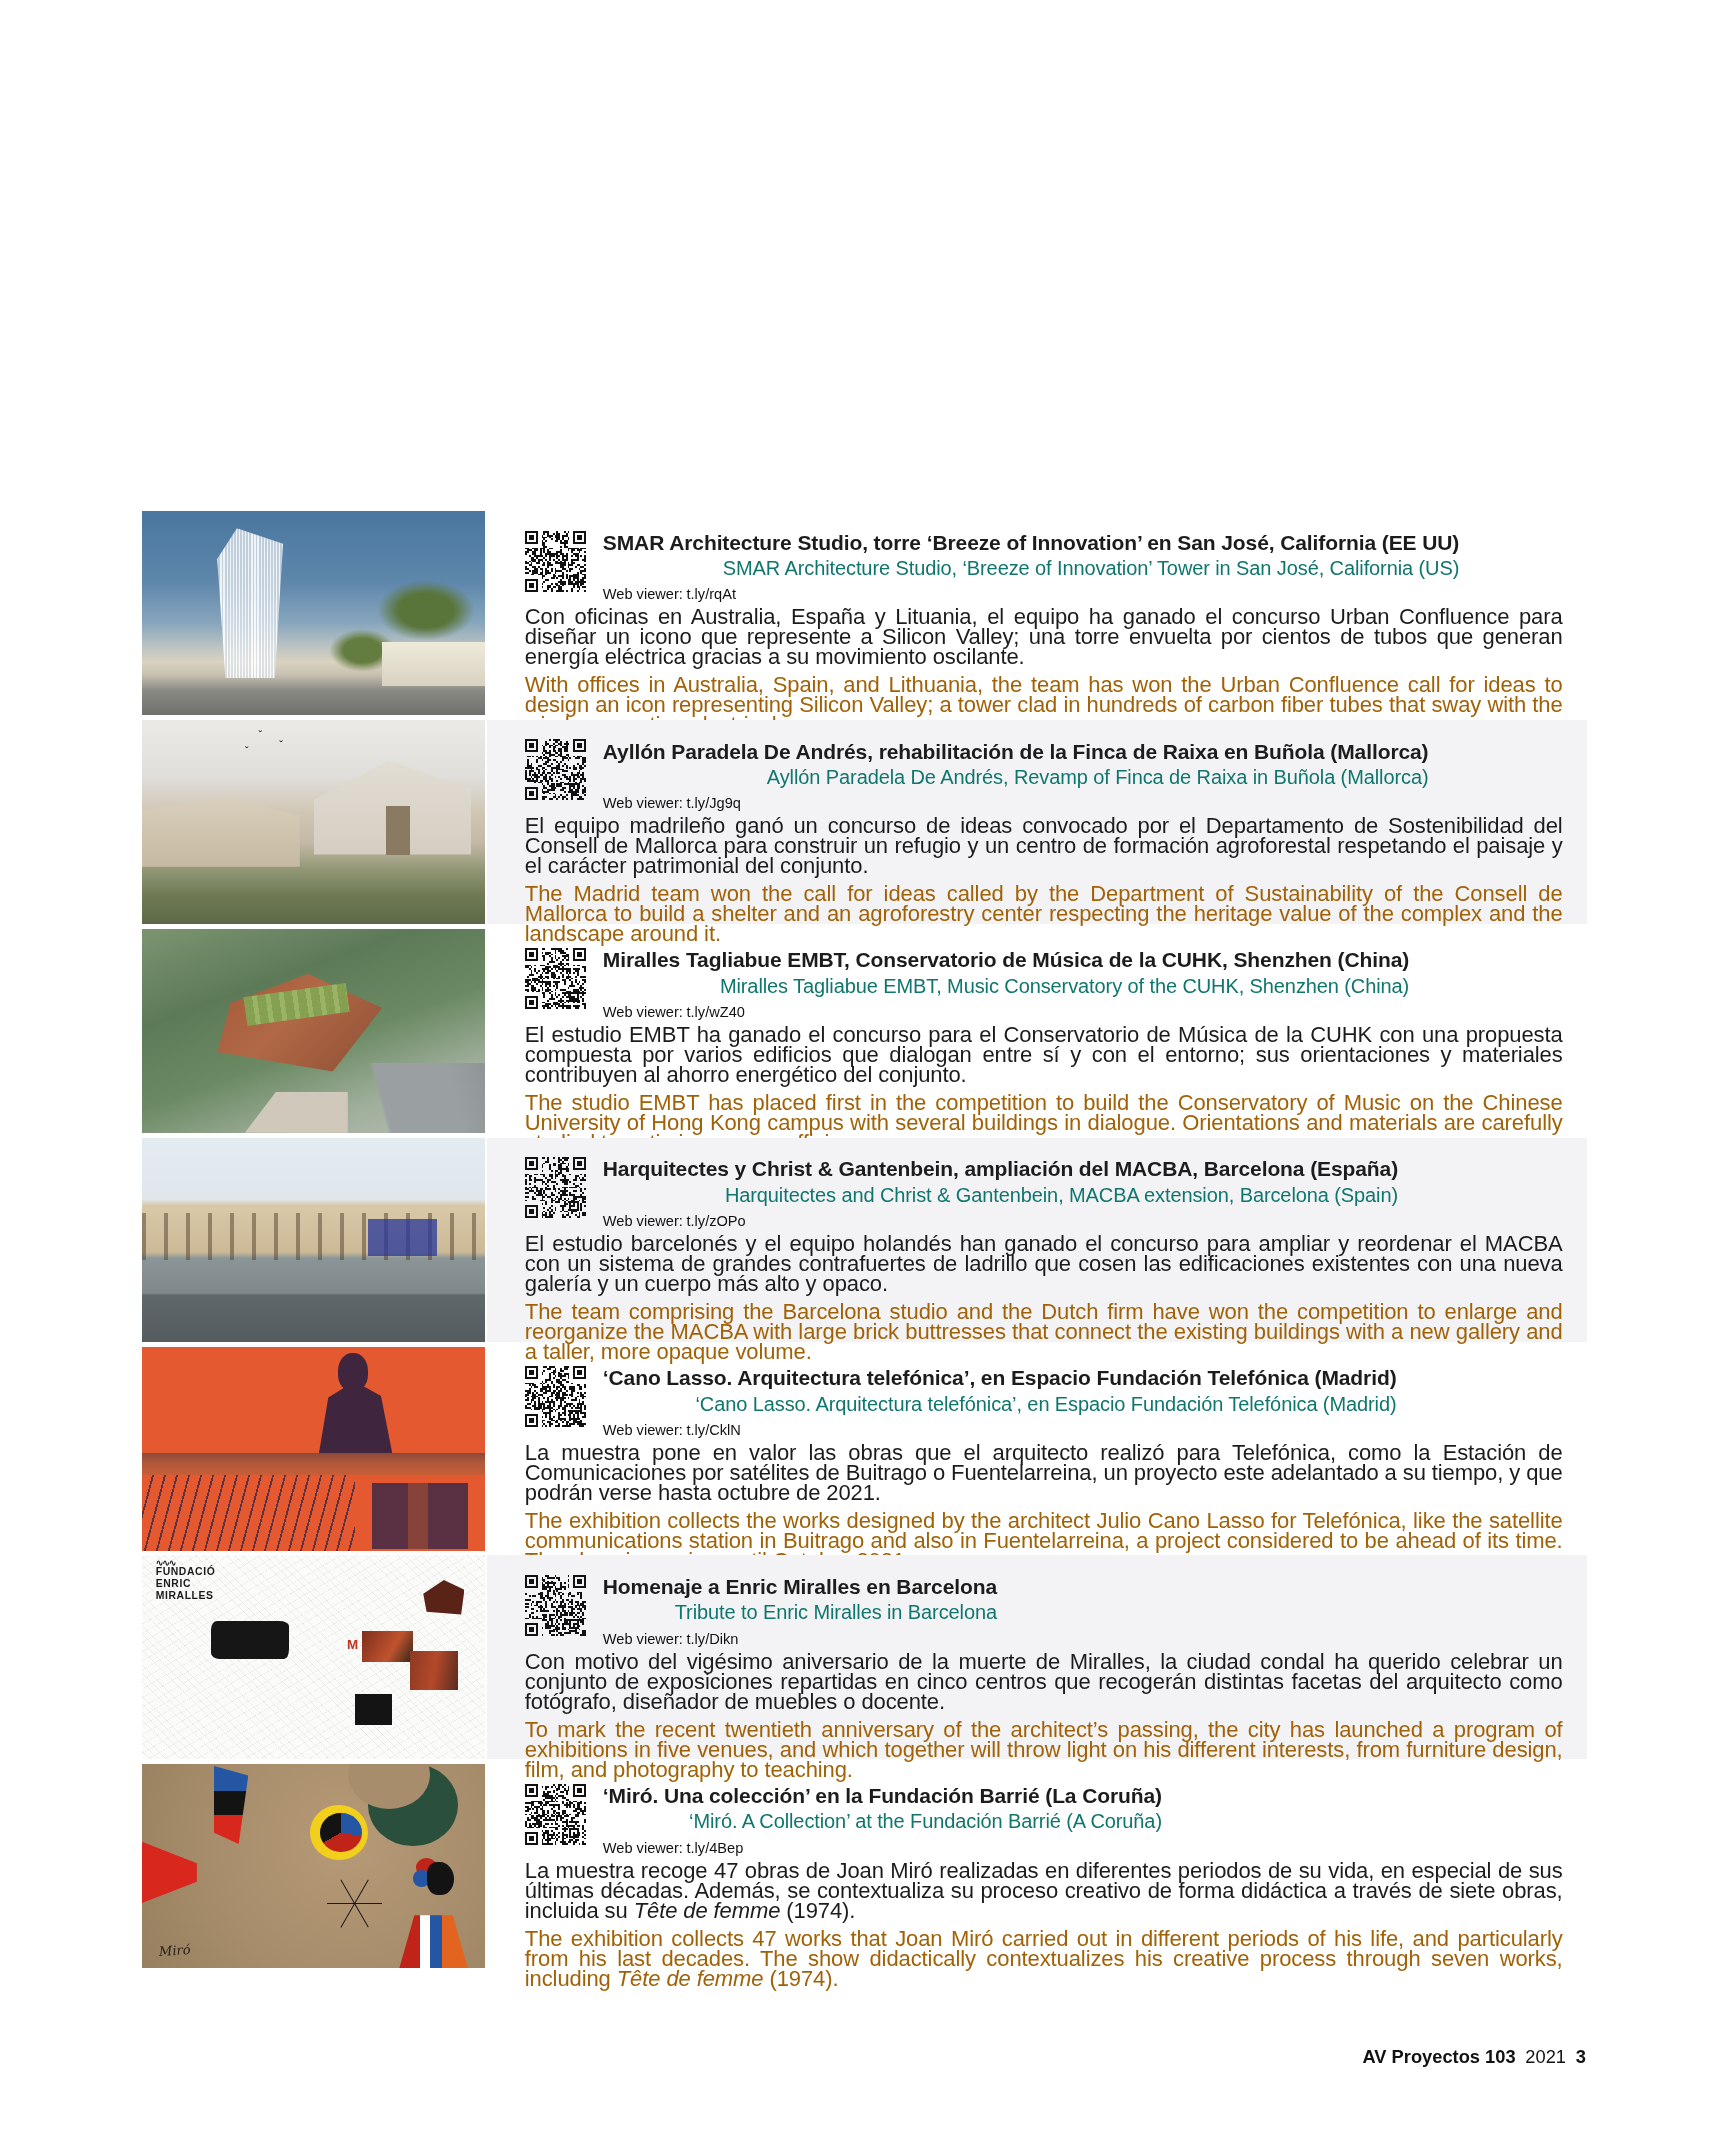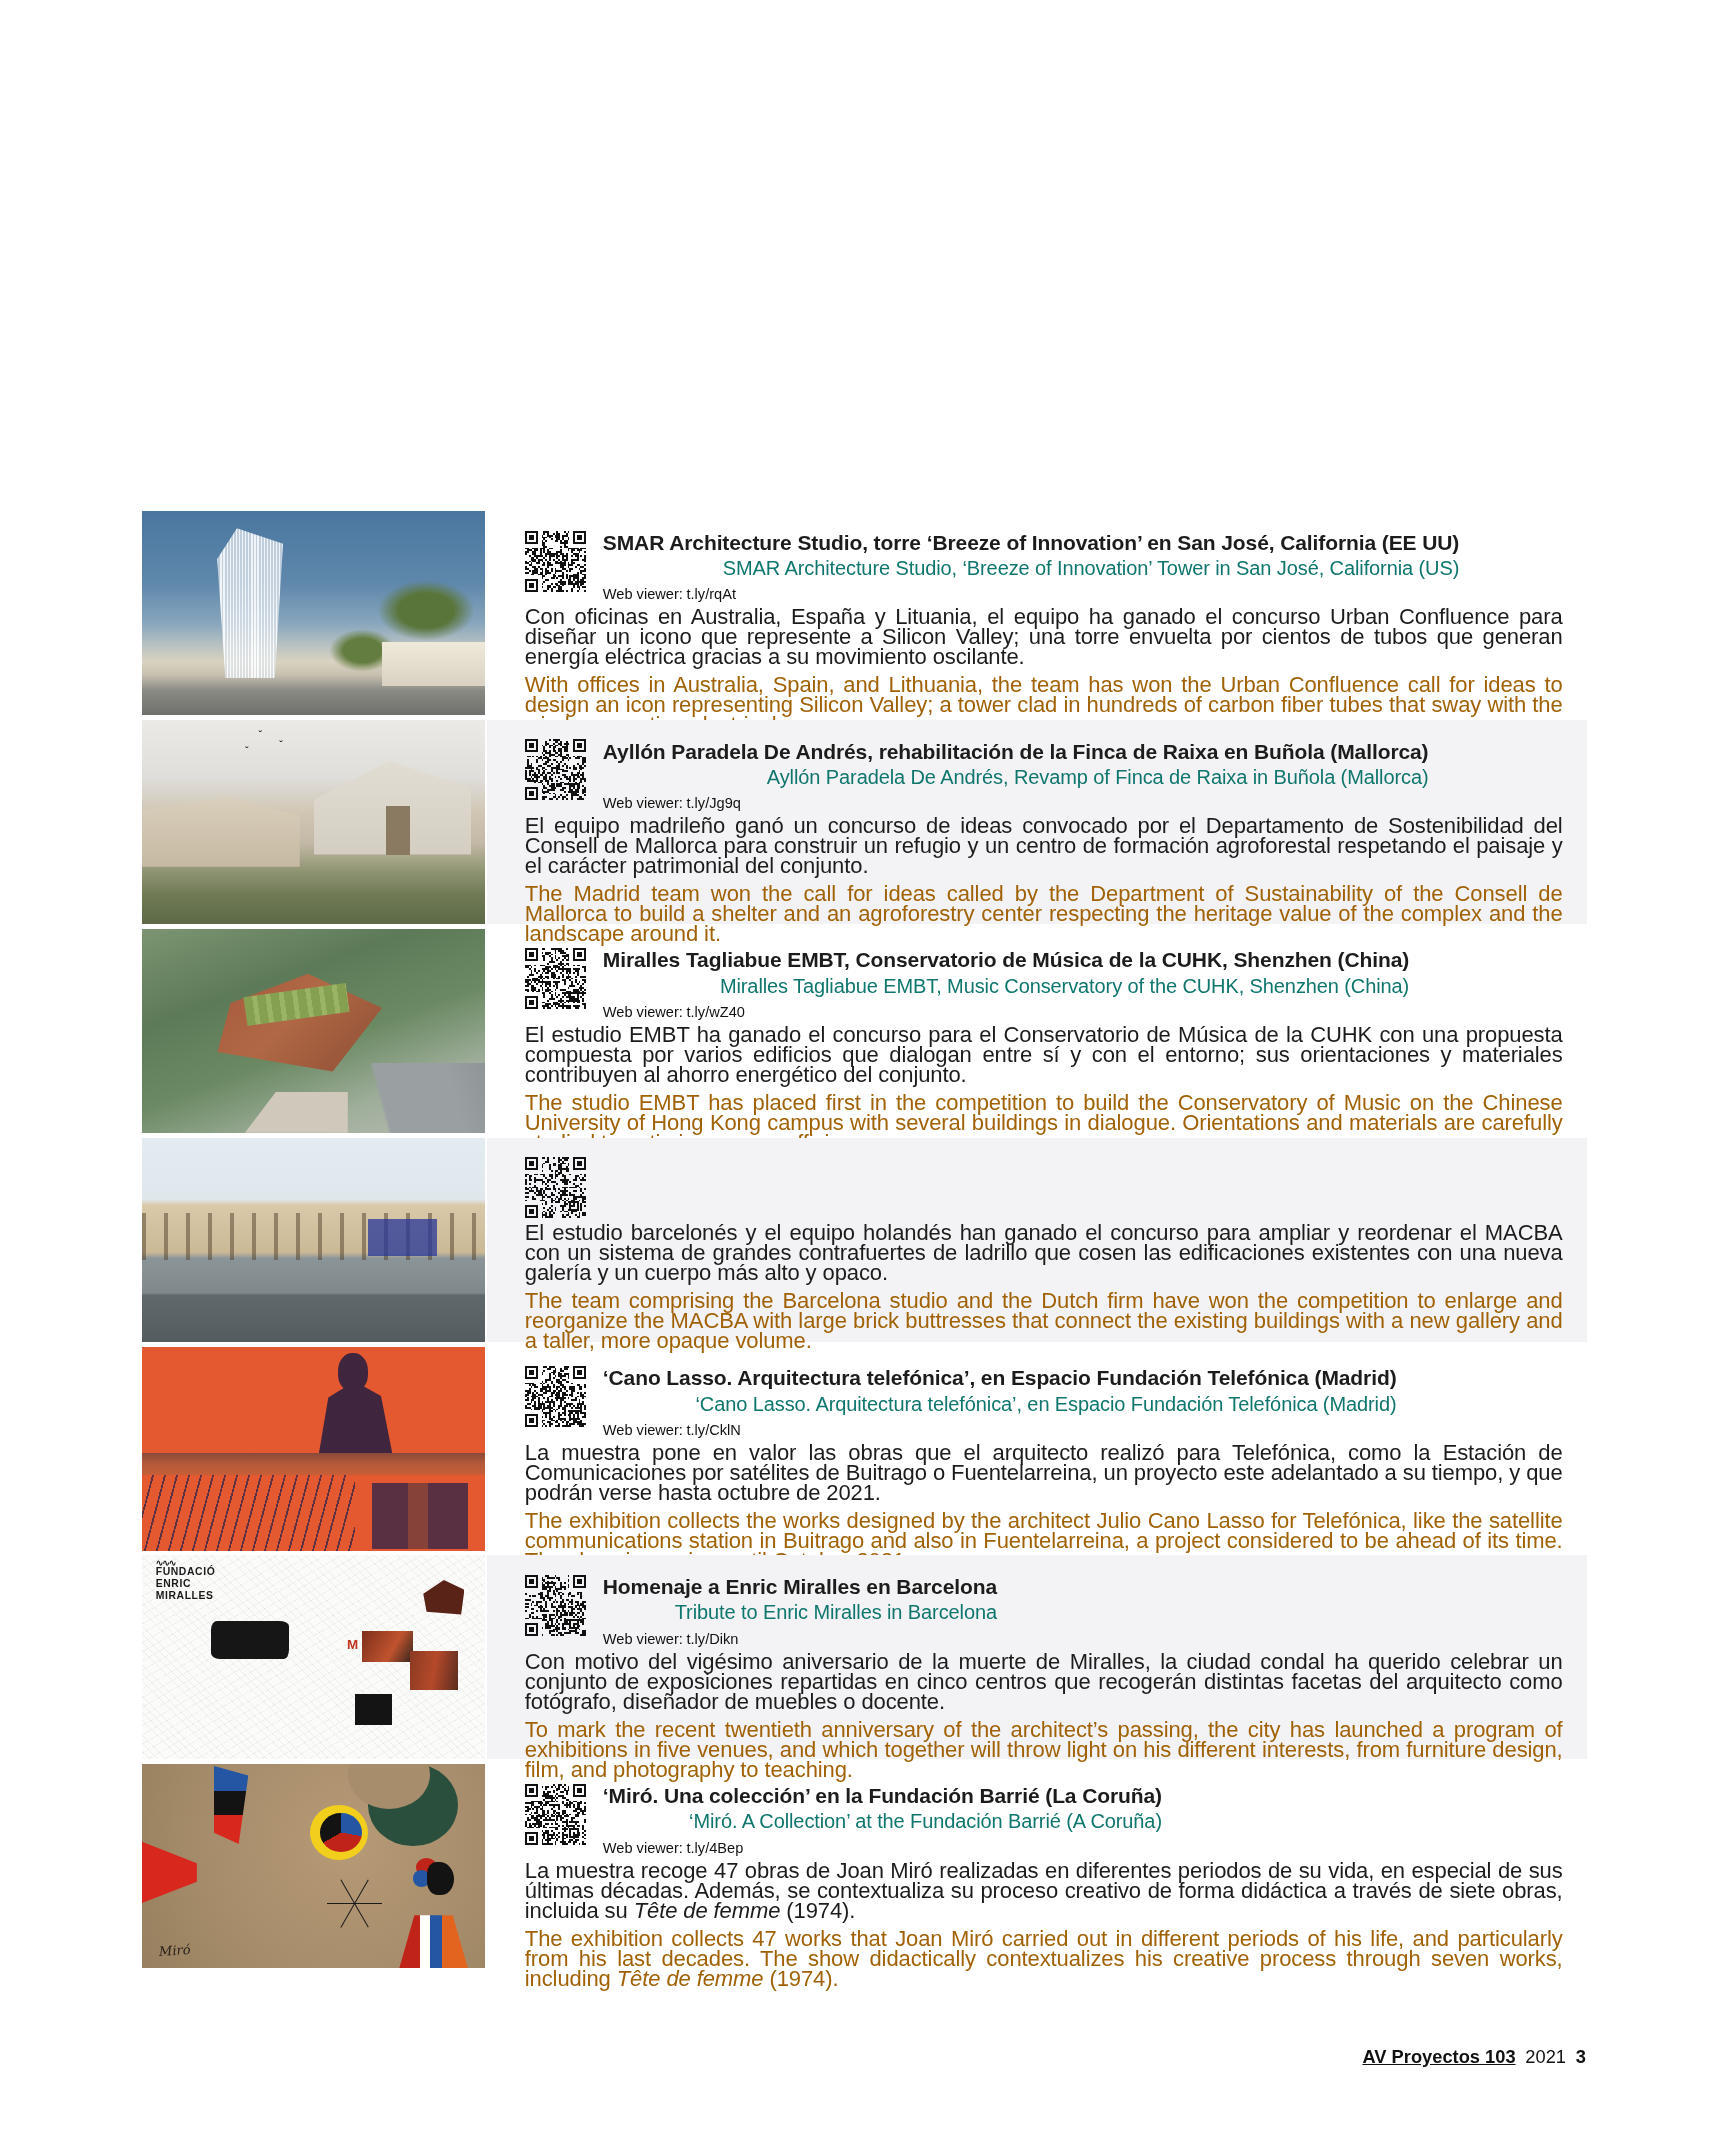--- a/index.html
+++ b/index.html
@@ -14,21 +14,21 @@
   .qr{width:61px;height:61px;flex:none;}
   .qr path{fill:#111;}
   .titles{min-width:0;}
   .title{font-size:21px;font-weight:bold;line-height:1.05;margin:1.2px 0 0;letter-spacing:-0.1px;text-align:right;}
   .subtitle{font-size:20px;font-weight:normal;color:#0f766e;line-height:1.05;margin:4.3px 0 0;letter-spacing:-0.1px;text-align:right;}
   .webviewer{font-size:14.6px;margin:7.3px 0 0;color:#111;}
   .webviewer .link{margin-left:3.7px;}
   .body{font-size:22px;line-height:20px;margin:5px 0 0;text-align:justify;letter-spacing:-0.1px;}
   .body.en{color:#a16207;margin-top:8px;}
   .footer{position:absolute;right:143px;top:2028px;font-size:18.3px;color:#111;}
-  .footer b{font-weight:bold;text-decoration:underline;}
+  .footer b{font-weight:bold;}
   .footer .year{margin-left:9.8px;font-weight:normal;}
   .footer .pageno{margin-left:9.8px;font-weight:bold;}
   .art{position:absolute;}
 
   
   .thumb-1{background:linear-gradient(180deg,#4a769f 0%,#5e87ab 35%,#88a6bd 55%,#b9c2c2 66%,#d9d2c0 74%,#c9c2b2 80%,#8a8a84 88%,#70716d 100%);}
   .t1-tower{left:20%;top:7%;width:24%;height:75%;opacity:.96;
     background:repeating-linear-gradient(90deg,rgba(255,255,255,.95) 0 1.2px,rgba(224,230,236,.8) 1.2px 3.1px);
     clip-path:polygon(18% 100%,8% 22%,32% 2%,88% 12%,78% 100%);}
   .t1-palm-a{right:3%;top:34%;width:98px;height:61px;background:radial-gradient(ellipse at center,#5a7539 0 40%,rgba(90,117,57,0) 70%);}
@@ -180,20 +180,25 @@
       <div class="thumb thumb-4">
         <i class="art t4-cols"></i>
         <i class="art t4-blue"></i>
       </div>
       <div class="content">
         <header class="head">
           <svg class="qr" viewBox="0 0 33 33" shape-rendering="crispEdges">
               <path fill-rule="evenodd" d="M0 0h7v7H0zM1 1h5v5H1zM2 2h3v3H2zM26 0h7v7h-7zM27 1h5v5h-5zM28 2h3v3h-3zM0 26h7v7H0zM1 27h5v5H1zM2 28h3v3H2zM24 24h5v5h-5zM25 25h3v3h-3zM26 26h1v1h-1z"></path>
               <path class="qr-data" d="M9 0h1v1h-1zM10 0h1v1h-1zM12 0h1v1h-1zM15 0h1v1h-1zM18 0h1v1h-1zM20 0h1v1h-1zM21 0h1v1h-1zM22 0h1v1h-1zM23 0h1v1h-1zM12 1h1v1h-1zM18 1h1v1h-1zM19 1h1v1h-1zM21 1h1v1h-1zM22 1h1v1h-1zM11 2h1v1h-1zM12 2h1v1h-1zM18 2h1v1h-1zM20 2h1v1h-1zM10 3h1v1h-1zM15 3h1v1h-1zM16 3h1v1h-1zM19 3h1v1h-1zM20 3h1v1h-1zM21 3h1v1h-1zM23 3h1v1h-1zM9 4h1v1h-1zM13 4h1v1h-1zM15 4h1v1h-1zM16 4h1v1h-1zM18 4h1v1h-1zM19 4h1v1h-1zM23 4h1v1h-1zM9 5h1v1h-1zM13 5h1v1h-1zM18 5h1v1h-1zM19 5h1v1h-1zM22 5h1v1h-1zM13 6h1v1h-1zM18 6h1v1h-1zM19 6h1v1h-1zM20 6h1v1h-1zM21 6h1v1h-1zM22 6h1v1h-1zM23 6h1v1h-1zM9 7h1v1h-1zM14 7h1v1h-1zM16 7h1v1h-1zM17 7h1v1h-1zM19 7h1v1h-1zM22 7h1v1h-1zM23 7h1v1h-1zM16 8h1v1h-1zM18 8h1v1h-1zM19 8h1v1h-1zM0 9h1v1h-1zM1 9h1v1h-1zM5 9h1v1h-1zM6 9h1v1h-1zM8 9h1v1h-1zM9 9h1v1h-1zM10 9h1v1h-1zM13 9h1v1h-1zM14 9h1v1h-1zM16 9h1v1h-1zM17 9h1v1h-1zM18 9h1v1h-1zM20 9h1v1h-1zM24 9h1v1h-1zM30 9h1v1h-1zM32 9h1v1h-1zM0 10h1v1h-1zM2 10h1v1h-1zM3 10h1v1h-1zM10 10h1v1h-1zM13 10h1v1h-1zM14 10h1v1h-1zM16 10h1v1h-1zM17 10h1v1h-1zM20 10h1v1h-1zM21 10h1v1h-1zM27 10h1v1h-1zM28 10h1v1h-1zM32 10h1v1h-1zM2 11h1v1h-1zM5 11h1v1h-1zM11 11h1v1h-1zM14 11h1v1h-1zM16 11h1v1h-1zM21 11h1v1h-1zM27 11h1v1h-1zM29 11h1v1h-1zM31 11h1v1h-1zM0 12h1v1h-1zM2 12h1v1h-1zM3 12h1v1h-1zM5 12h1v1h-1zM6 12h1v1h-1zM7 12h1v1h-1zM8 12h1v1h-1zM9 12h1v1h-1zM12 12h1v1h-1zM13 12h1v1h-1zM19 12h1v1h-1zM20 12h1v1h-1zM21 12h1v1h-1zM22 12h1v1h-1zM23 12h1v1h-1zM26 12h1v1h-1zM27 12h1v1h-1zM30 12h1v1h-1zM31 12h1v1h-1zM32 12h1v1h-1zM0 13h1v1h-1zM5 13h1v1h-1zM9 13h1v1h-1zM10 13h1v1h-1zM12 13h1v1h-1zM14 13h1v1h-1zM15 13h1v1h-1zM16 13h1v1h-1zM20 13h1v1h-1zM21 13h1v1h-1zM22 13h1v1h-1zM24 13h1v1h-1zM0 14h1v1h-1zM2 14h1v1h-1zM9 14h1v1h-1zM11 14h1v1h-1zM17 14h1v1h-1zM21 14h1v1h-1zM22 14h1v1h-1zM26 14h1v1h-1zM30 14h1v1h-1zM5 15h1v1h-1zM12 15h1v1h-1zM15 15h1v1h-1zM27 15h1v1h-1zM28 15h1v1h-1zM0 16h1v1h-1zM2 16h1v1h-1zM4 16h1v1h-1zM5 16h1v1h-1zM6 16h1v1h-1zM11 16h1v1h-1zM15 16h1v1h-1zM20 16h1v1h-1zM21 16h1v1h-1zM22 16h1v1h-1zM24 16h1v1h-1zM25 16h1v1h-1zM26 16h1v1h-1zM27 16h1v1h-1zM29 16h1v1h-1zM0 17h1v1h-1zM1 17h1v1h-1zM3 17h1v1h-1zM6 17h1v1h-1zM8 17h1v1h-1zM9 17h1v1h-1zM11 17h1v1h-1zM12 17h1v1h-1zM13 17h1v1h-1zM15 17h1v1h-1zM16 17h1v1h-1zM18 17h1v1h-1zM21 17h1v1h-1zM30 17h1v1h-1zM32 17h1v1h-1zM2 18h1v1h-1zM3 18h1v1h-1zM4 18h1v1h-1zM6 18h1v1h-1zM7 18h1v1h-1zM8 18h1v1h-1zM10 18h1v1h-1zM16 18h1v1h-1zM19 18h1v1h-1zM20 18h1v1h-1zM21 18h1v1h-1zM22 18h1v1h-1zM26 18h1v1h-1zM27 18h1v1h-1zM30 18h1v1h-1zM0 19h1v1h-1zM1 19h1v1h-1zM5 19h1v1h-1zM7 19h1v1h-1zM8 19h1v1h-1zM10 19h1v1h-1zM14 19h1v1h-1zM18 19h1v1h-1zM20 19h1v1h-1zM21 19h1v1h-1zM24 19h1v1h-1zM31 19h1v1h-1zM6 20h1v1h-1zM7 20h1v1h-1zM8 20h1v1h-1zM9 20h1v1h-1zM11 20h1v1h-1zM14 20h1v1h-1zM15 20h1v1h-1zM19 20h1v1h-1zM20 20h1v1h-1zM21 20h1v1h-1zM22 20h1v1h-1zM24 20h1v1h-1zM25 20h1v1h-1zM26 20h1v1h-1zM30 20h1v1h-1zM0 21h1v1h-1zM1 21h1v1h-1zM4 21h1v1h-1zM9 21h1v1h-1zM10 21h1v1h-1zM12 21h1v1h-1zM13 21h1v1h-1zM17 21h1v1h-1zM19 21h1v1h-1zM26 21h1v1h-1zM27 21h1v1h-1zM28 21h1v1h-1zM29 21h1v1h-1zM30 21h1v1h-1zM31 21h1v1h-1zM32 21h1v1h-1zM4 22h1v1h-1zM5 22h1v1h-1zM9 22h1v1h-1zM14 22h1v1h-1zM16 22h1v1h-1zM18 22h1v1h-1zM19 22h1v1h-1zM21 22h1v1h-1zM23 22h1v1h-1zM26 22h1v1h-1zM27 22h1v1h-1zM31 22h1v1h-1zM32 22h1v1h-1zM0 23h1v1h-1zM8 23h1v1h-1zM9 23h1v1h-1zM10 23h1v1h-1zM14 23h1v1h-1zM15 23h1v1h-1zM18 23h1v1h-1zM20 23h1v1h-1zM22 23h1v1h-1zM25 23h1v1h-1zM26 23h1v1h-1zM29 23h1v1h-1zM31 23h1v1h-1zM11 24h1v1h-1zM14 24h1v1h-1zM16 24h1v1h-1zM17 24h1v1h-1zM18 24h1v1h-1zM21 24h1v1h-1zM23 24h1v1h-1zM24 24h1v1h-1zM25 24h1v1h-1zM27 24h1v1h-1zM31 24h1v1h-1zM32 24h1v1h-1zM9 25h1v1h-1zM11 25h1v1h-1zM21 25h1v1h-1zM22 25h1v1h-1zM24 25h1v1h-1zM26 25h1v1h-1zM30 25h1v1h-1zM14 26h1v1h-1zM19 26h1v1h-1zM20 26h1v1h-1zM21 26h1v1h-1zM25 26h1v1h-1zM28 26h1v1h-1zM30 26h1v1h-1zM32 26h1v1h-1zM10 27h1v1h-1zM13 27h1v1h-1zM16 27h1v1h-1zM20 27h1v1h-1zM30 27h1v1h-1zM12 28h1v1h-1zM14 28h1v1h-1zM16 28h1v1h-1zM20 28h1v1h-1zM23 28h1v1h-1zM25 28h1v1h-1zM27 28h1v1h-1zM30 28h1v1h-1zM10 29h1v1h-1zM13 29h1v1h-1zM14 29h1v1h-1zM19 29h1v1h-1zM21 29h1v1h-1zM22 29h1v1h-1zM25 29h1v1h-1zM26 29h1v1h-1zM27 29h1v1h-1zM9 30h1v1h-1zM11 30h1v1h-1zM13 30h1v1h-1zM15 30h1v1h-1zM23 30h1v1h-1zM25 30h1v1h-1zM29 30h1v1h-1zM31 30h1v1h-1zM32 30h1v1h-1zM9 31h1v1h-1zM10 31h1v1h-1zM11 31h1v1h-1zM13 31h1v1h-1zM14 31h1v1h-1zM20 31h1v1h-1zM22 31h1v1h-1zM23 31h1v1h-1zM27 31h1v1h-1zM29 31h1v1h-1zM31 31h1v1h-1zM32 31h1v1h-1zM9 32h1v1h-1zM11 32h1v1h-1zM12 32h1v1h-1zM13 32h1v1h-1zM14 32h1v1h-1zM20 32h1v1h-1zM21 32h1v1h-1zM24 32h1v1h-1zM28 32h1v1h-1zM29 32h1v1h-1z"></path>
             </svg>
+          <div class="titles">
+            <h2 class="title">Harquitectes y Christ &amp; Gantenbein, ampliación del MACBA, Barcelona (España)</h2>
+            <h3 class="subtitle">Harquitectes and Christ &amp; Gantenbein, MACBA extension, Barcelona (Spain)</h3>
+            <p class="webviewer"><span>Web viewer:</span><span class="link">t.ly/zOPo</span></p>
+          </div>
         </header>
         <p class="body es">El estudio barcelonés y el equipo holandés han ganado el concurso para ampliar y reordenar el MACBA con un sistema de grandes contrafuertes de ladrillo que cosen las edificaciones existentes con una nueva galería y un cuerpo más alto y opaco.</p>
         <p class="body en">The team comprising the Barcelona studio and the Dutch firm have won the competition to enlarge and reorganize the MACBA with large brick buttresses that connect the existing buildings with a new gallery and a taller, more opaque volume.</p>
       </div>
     </article>
 
     <article class="row">
       <div class="thumb thumb-5">
         <i class="art t5-head"></i>
         <i class="art t5-body"></i>

